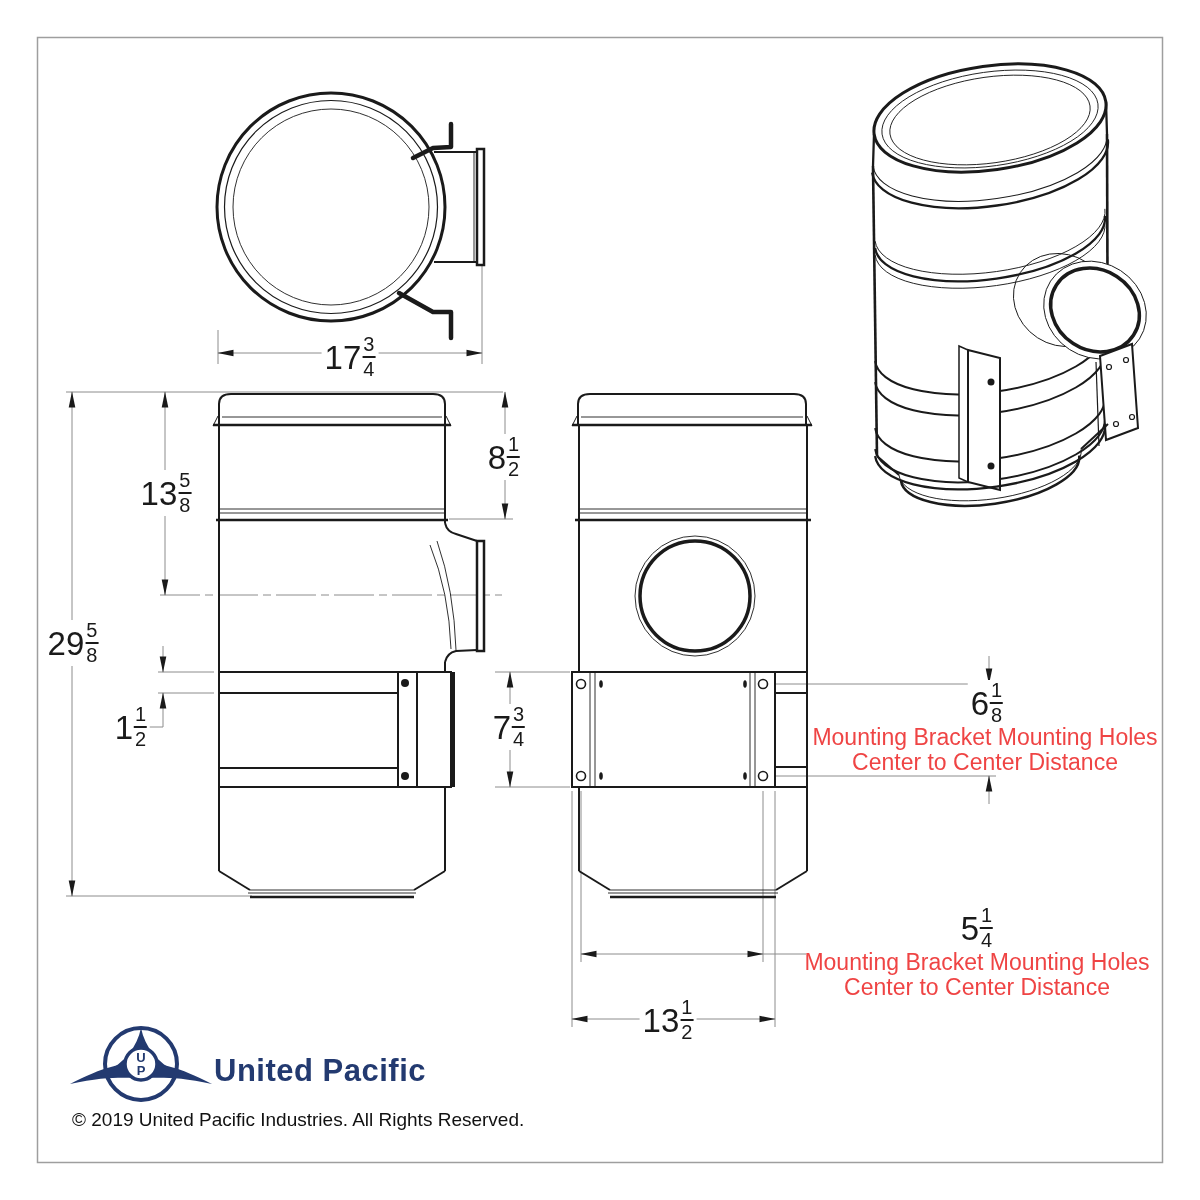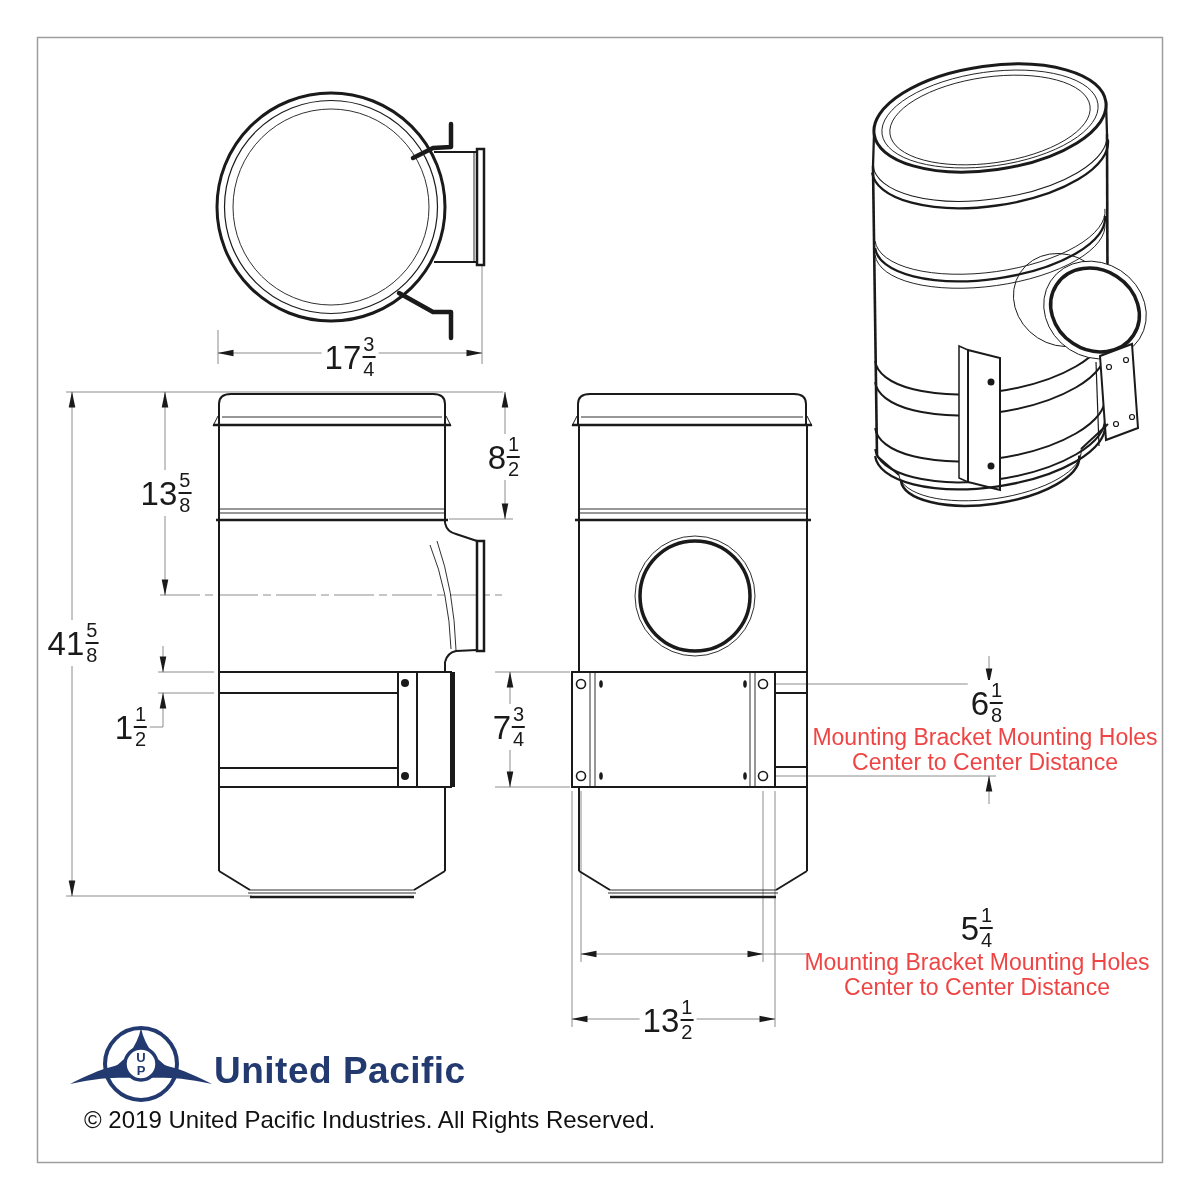--- a/index.html
+++ b/index.html
@@ -7,23 +7,23 @@
         font-family:"Liberation Sans", sans-serif;}
   svg{position:absolute;left:0;top:0;}
   .dim{position:absolute;transform:translate(-50%,-50%);display:flex;align-items:center;gap:1px;
        background:#fff;padding:0 3px;font-size:33px;color:#1a1a1a;line-height:1;z-index:3;}
   .frac{display:flex;flex-direction:column;align-items:center;font-size:20px;line-height:1.05;}
   .frac .num{border-bottom:2px solid #1a1a1a;padding:0 1px 1px;}
   .frac .den{padding-top:1px;}
   .ann{position:absolute;transform:translate(-50%,-50%);text-align:center;font-size:23px;
        line-height:25px;color:#ef4444;white-space:nowrap;z-index:3;}
   .brand-text{position:absolute;left:214px;top:1071px;transform:translateY(-50%);
-       font-size:37px;font-weight:700;color:#233a70;letter-spacing:.5px;z-index:3;}
-  .copyright{position:absolute;left:84px;top:1120px;transform:translateY(-50%);
-       font-size:24px;color:#111;z-index:3;}
+       font-size:31px;font-weight:700;color:#233a70;letter-spacing:.5px;z-index:3;}
+  .copyright{position:absolute;left:72px;top:1120px;transform:translateY(-50%);
+       font-size:19px;color:#111;z-index:3;}
   .mono{position:absolute;transform:translate(-50%,-50%);font-size:13px;font-weight:700;
        color:#233a70;line-height:1;z-index:4;}
 </style>
 </head>
 <body>
 
 <div class="page">
 
 <svg width="1200" height="1200" viewBox="0 0 1200 1200">
   <defs>
@@ -232,21 +232,21 @@
       </span>
   </div>
   <div class="dim" style="left:166px;top:493px">
     <span class="whole">13</span>
     <span class="frac">
         <span class="num">5</span>
         <span class="den">8</span>
       </span>
   </div>
   <div class="dim" style="left:73px;top:643px">
-    <span class="whole">41</span>
+    <span class="whole">29</span>
     <span class="frac">
         <span class="num">5</span>
         <span class="den">8</span>
       </span>
   </div>
   <div class="dim" style="left:131px;top:727px">
     <span class="whole">1</span>
     <span class="frac">
         <span class="num">1</span>
         <span class="den">2</span>

